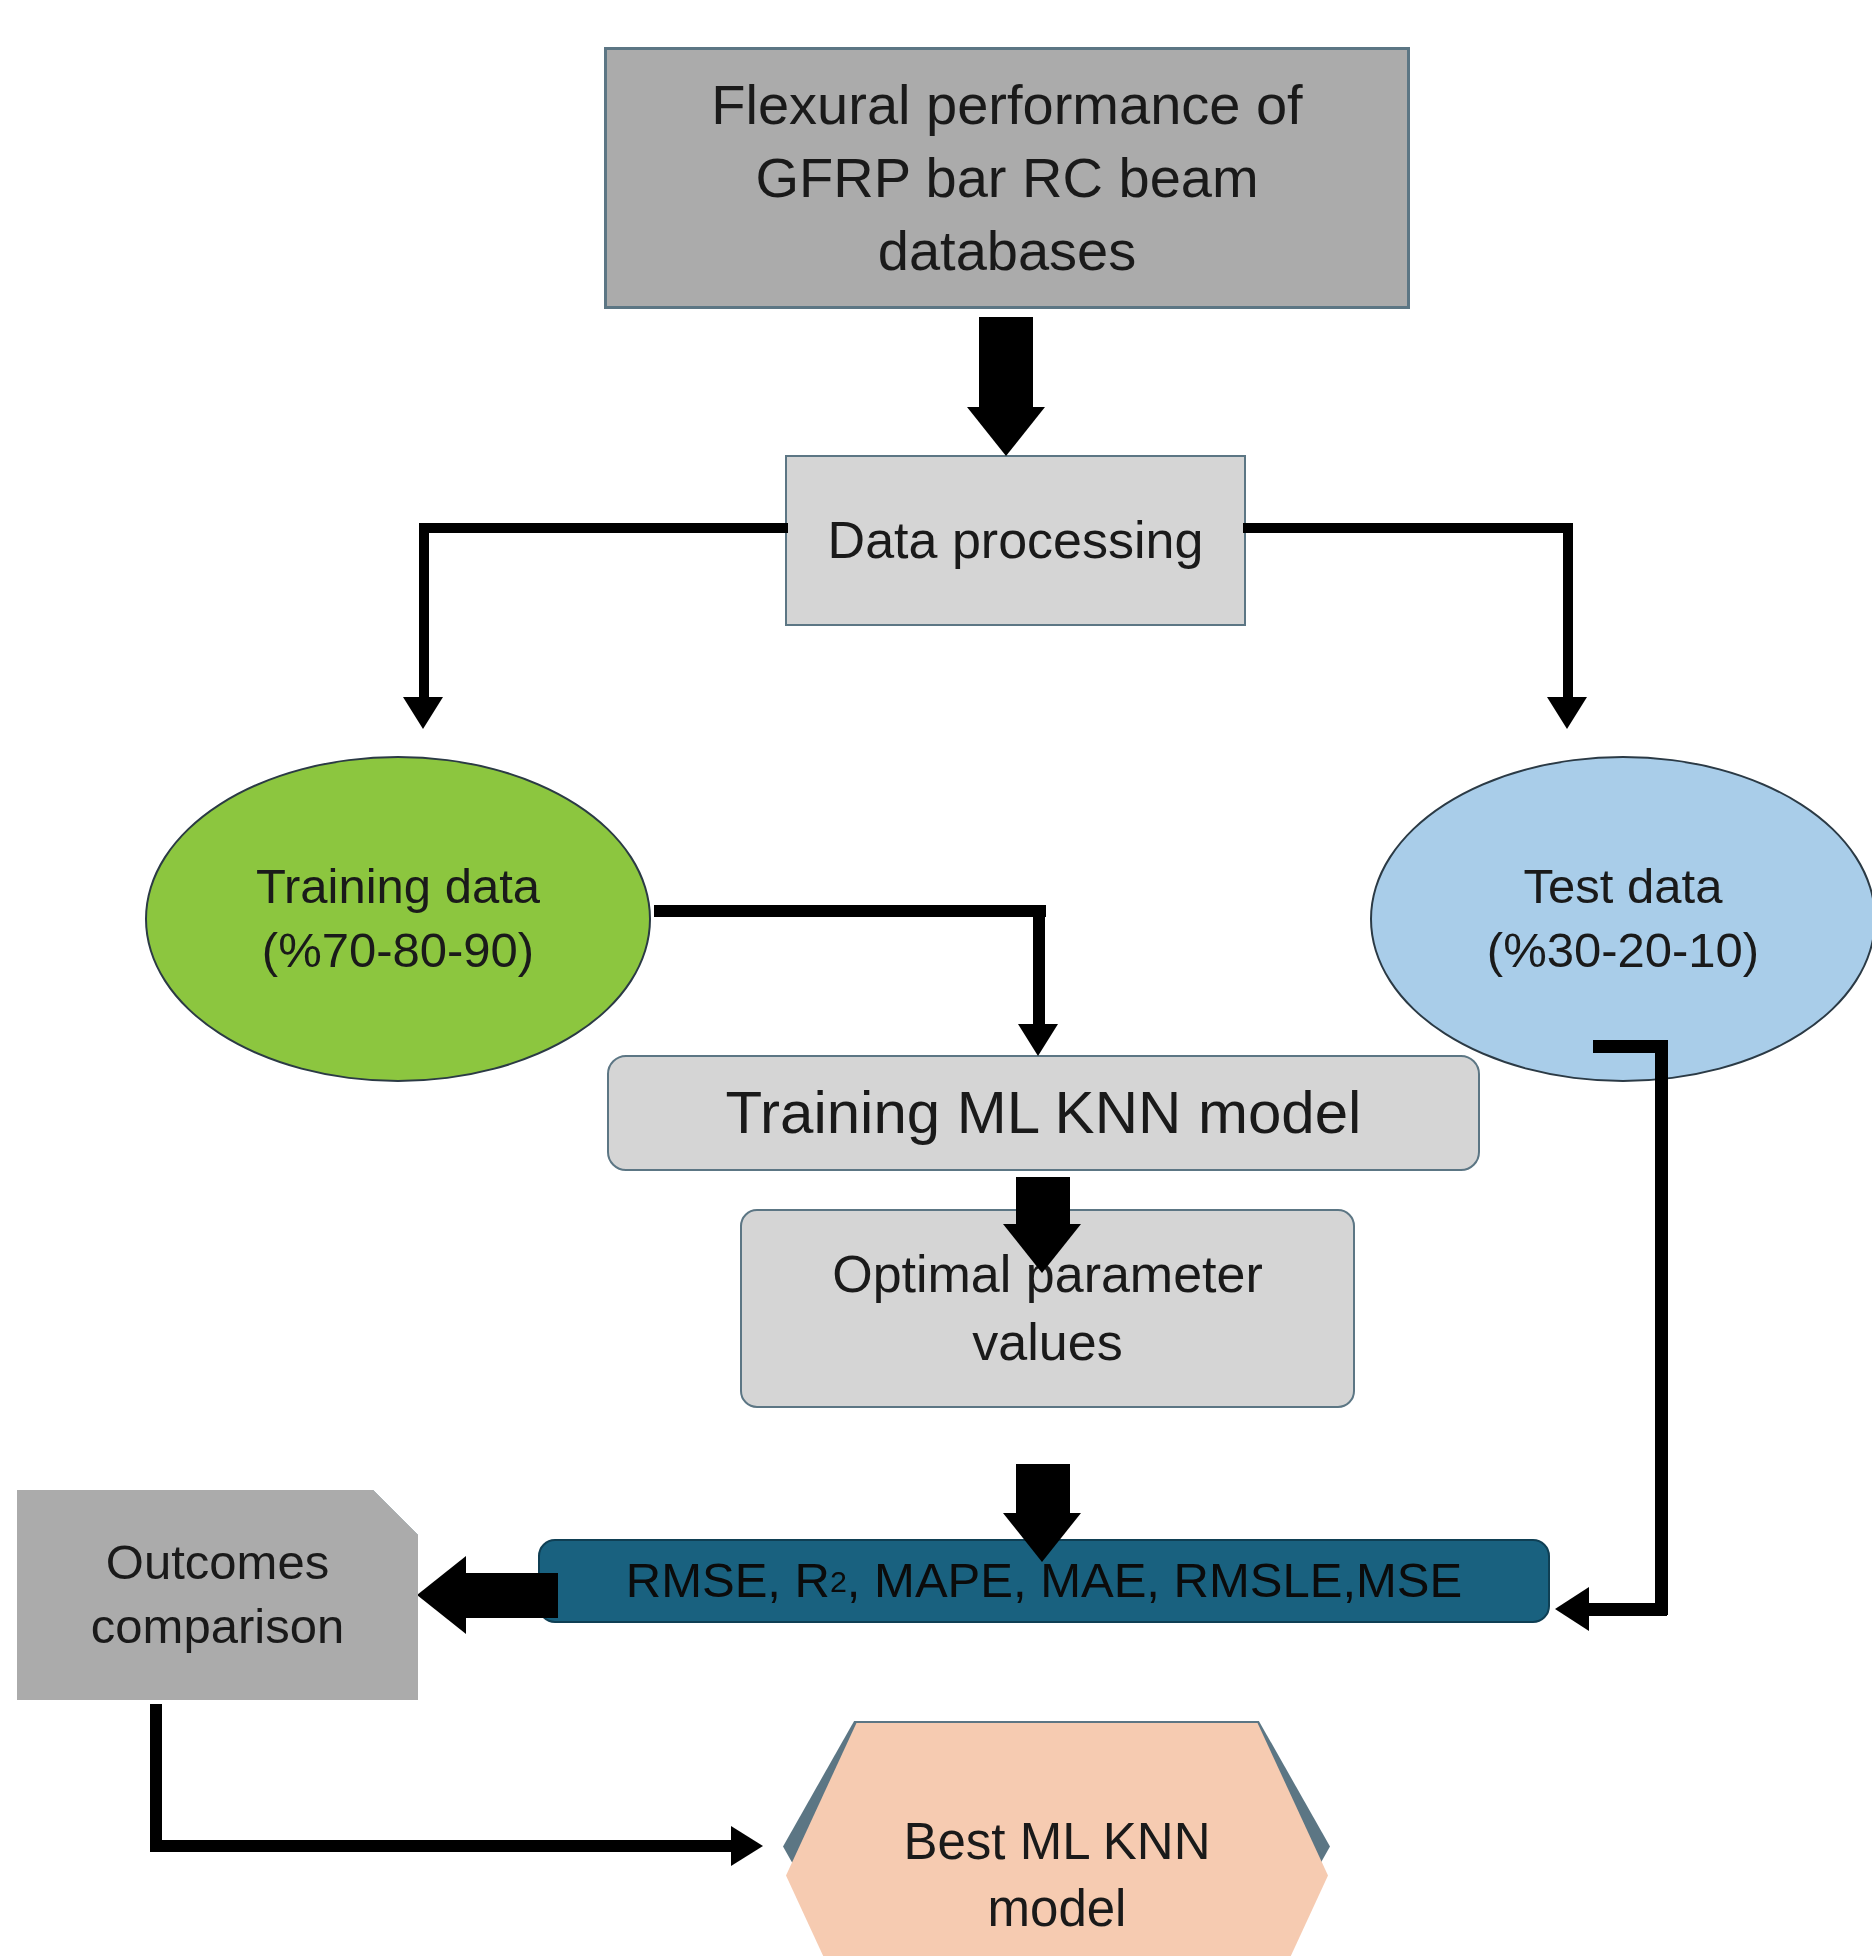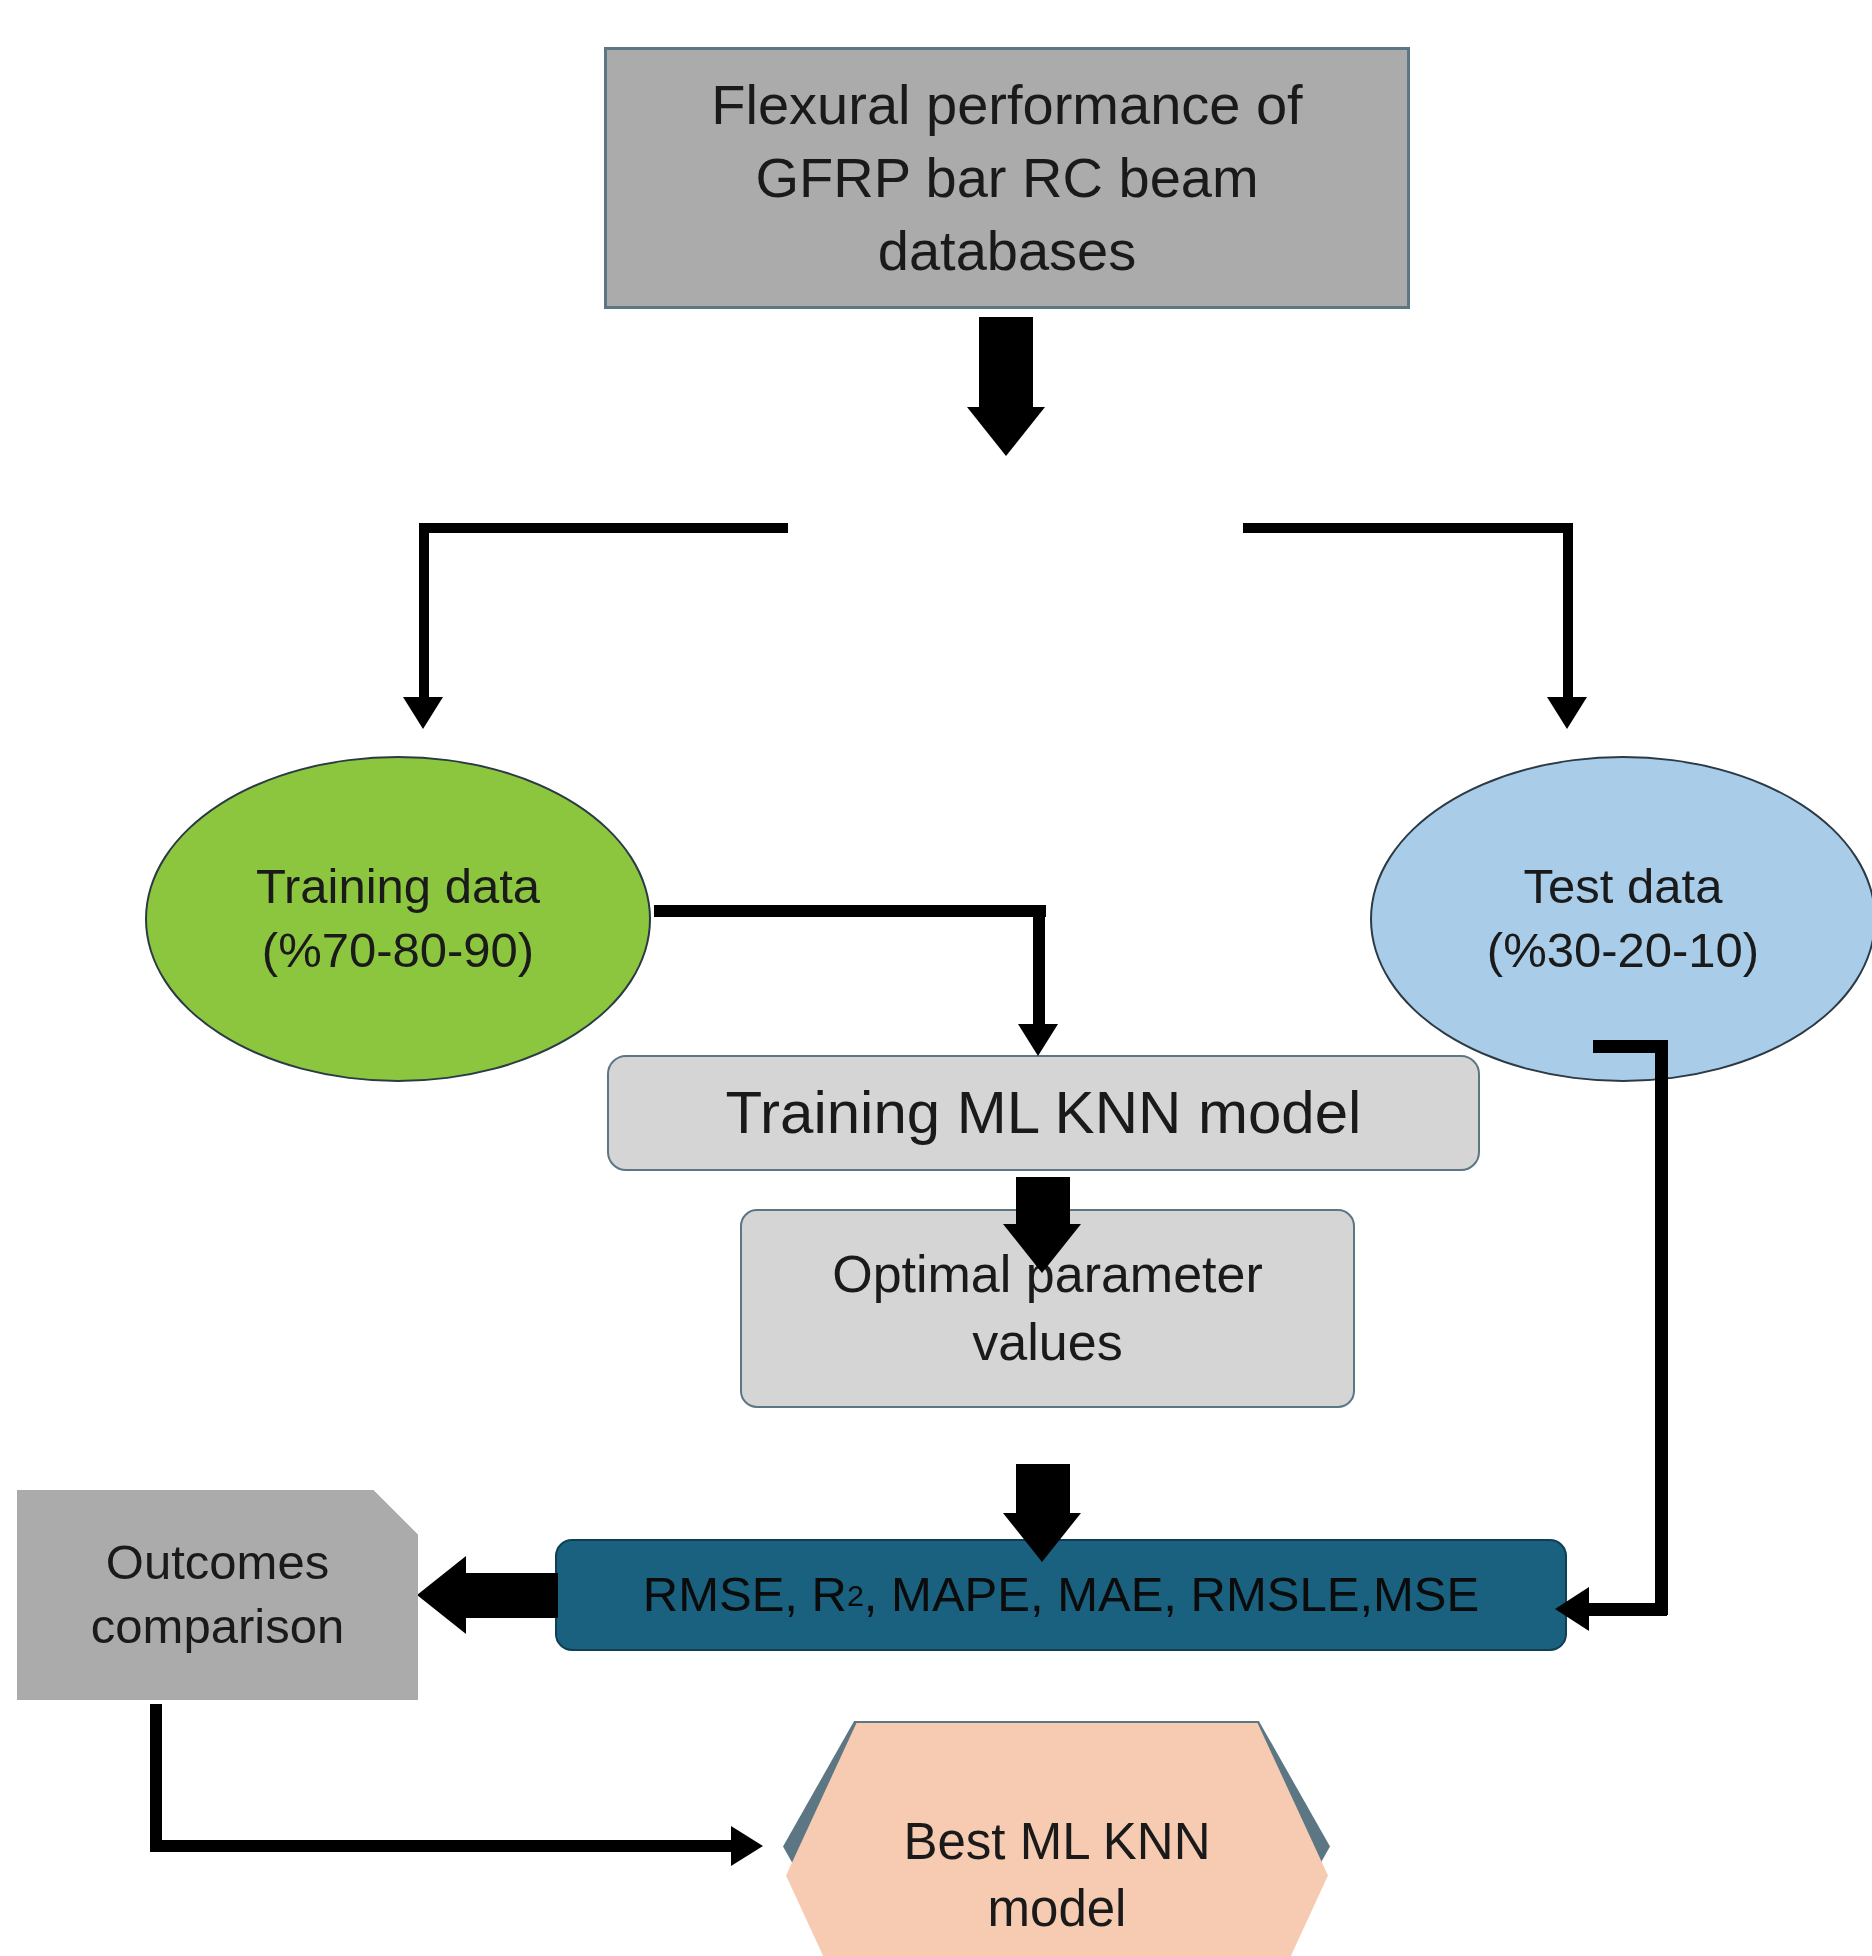--- a/index.html
+++ b/index.html
@@ -67,21 +67,21 @@
   #n-opt{
     left:740px;top:1173px;width:615px;height:199px;
     background:#d5d5d5;
     border:2.8px solid #5c7684;
     border-radius:17px;
     font-size:52px;
   }
 
   
   #n-metrics{
-    left:555px;top:1503px;width:1012px;height:112px;
+    left:538px;top:1503px;width:1012px;height:84px;
     background:#19617f;
     border:2.8px solid #0f3f54;
     border-radius:17px;
     font-size:49px;
     color:#0b0b0b;
   }
   #n-metrics sup{font-size:0.62em;vertical-align:super;line-height:0;}
 
   
   #n-outcomes{
@@ -129,20 +129,21 @@
 </style>
 </head>
 <body>
 
 <div id="stage">
 
   <div class="node" id="n-db">Flexural performance of
 GFRP bar RC beam
 databases</div>
 
+  <div class="node" id="n-dp">Data processing</div>
 
   <div class="node ellipse" id="n-train">Training data
 (%70-80-90)</div>
 
   <div class="node ellipse" id="n-test">Test data
 (%30-20-10)</div>
 
   <div class="node" id="n-trainml">Training ML KNN model</div>
 
   <div class="node" id="n-opt">Optimal parameter

